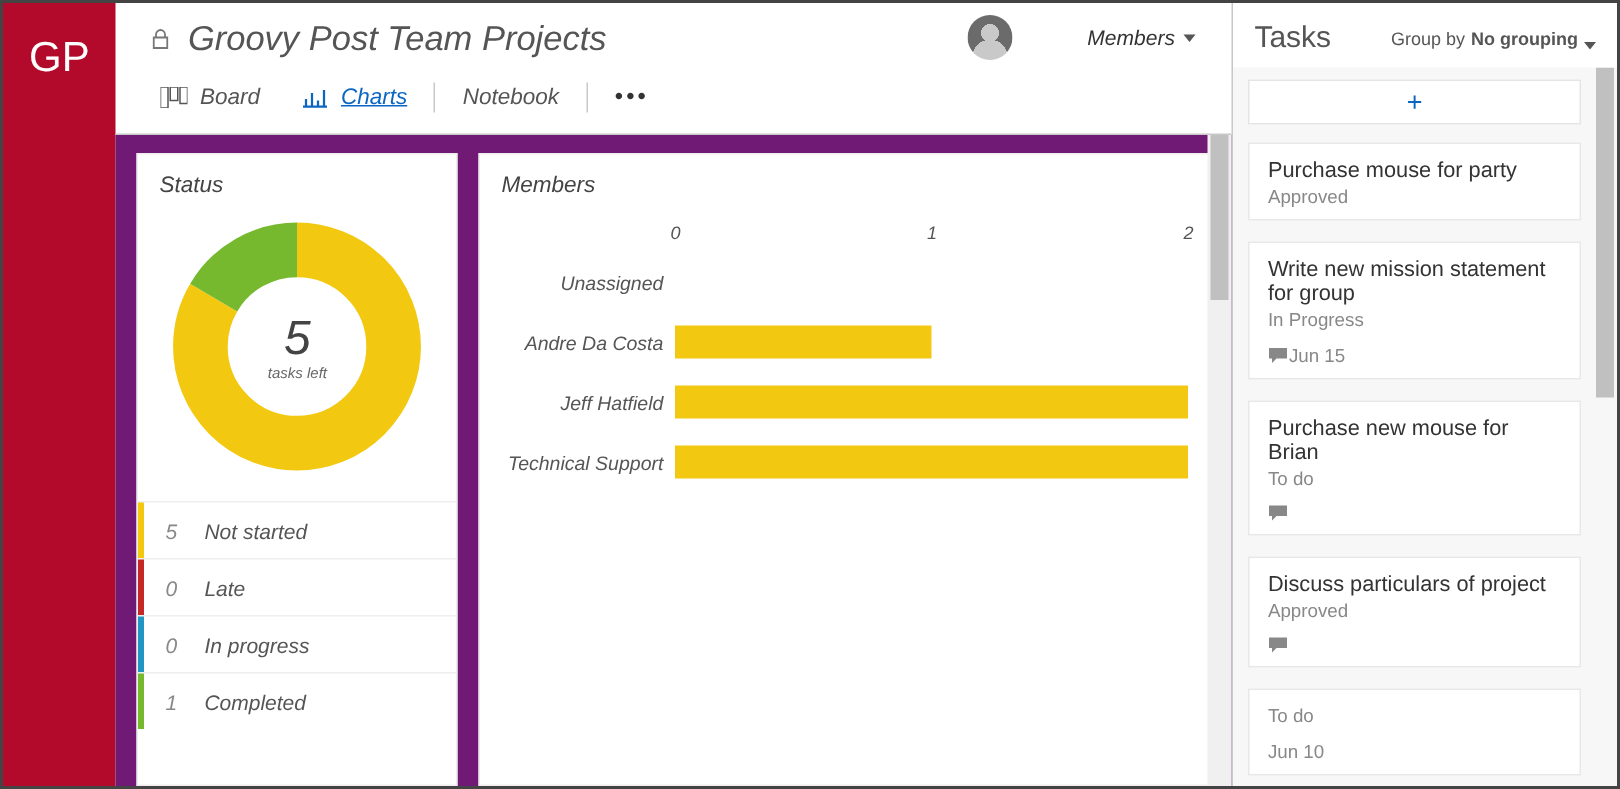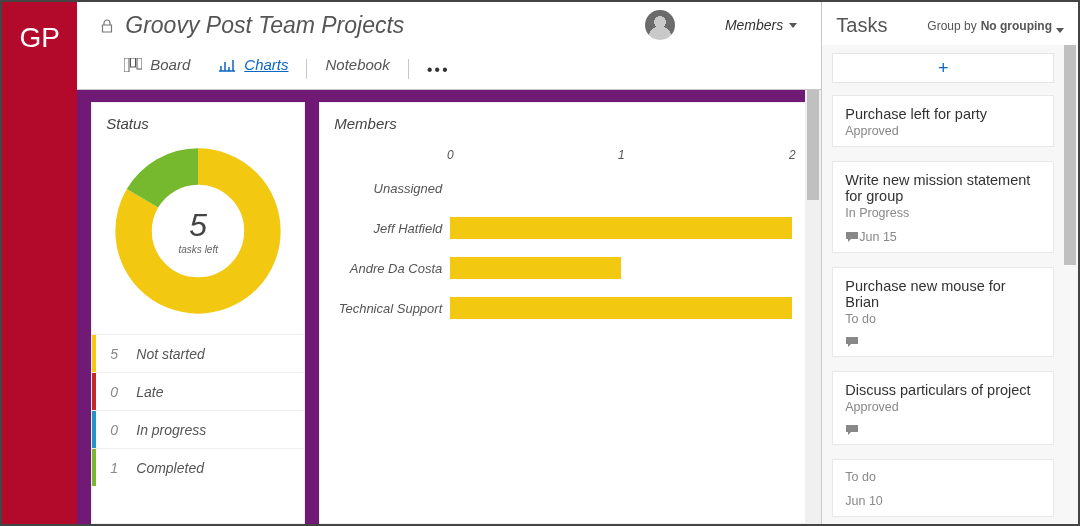--- a/index.html
+++ b/index.html
@@ -7,21 +7,21 @@
     .app { display: flex; height: 100%; }
     .left { width: 83px; background: #b3092b; display: flex; flex-direction: column; }
     .brand { color: #fff; font-size: 28px; font-weight: 300; text-align: center; padding: 20px 0 28px; }
     .main { flex: 1; display: flex; flex-direction: column; border-right: 1px solid #c8c8c8; font-style: italic; }
     .header { display: flex; align-items: center; padding: 6px 24px 0; height: 40px; }
     .lock { width: 12px; height: 14px; margin-right: 12px; margin-top: 2px; }
     .title { font-size: 23px; font-weight: 300; color: #555; flex: 1; }
     .avatar { width: 30px; height: 30px; border-radius: 50%; background: #6b6b6b; margin-right: 50px; background-image: radial-gradient(circle at 50% 40%, #c9c9c9 0 6px, transparent 6px), radial-gradient(circle at 50% 95%, #c9c9c9 0 12px, transparent 12px); }
     .members-dd { font-size: 14px; color: #333; display: flex; align-items: center; gap: 6px; }
     .caret { display:inline-block; width:0; height:0; border-left:4px solid transparent; border-right:4px solid transparent; border-top:5px solid #555; }
-    .tabs { display: flex; align-items: flex-end; gap: 0; padding: 8px 33px 10px; border-bottom: 1px solid #c8c8c8; }
+    .tabs { display: flex; align-items: center; gap: 0; padding: 8px 16px 10px; border-bottom: 1px solid #c8c8c8; }
     .tab { display: flex; align-items: center; gap: 8px; padding: 6px 14px; font-size: 15px; color: #555; }
     .tab.active { color: #0b66c3; text-decoration: underline; }
     .tab-icon { width: 18px; height: 14px; display:inline-block; }
     .vdiv { width: 1px; height: 20px; background: #c8c8c8; margin: 0 4px; }
     .ellipsis { font-size: 16px; color: #333; padding: 0 14px; letter-spacing: 2px; }
     .content-row { display: flex; flex: 1; background: #701a75; position: relative; }
     .scrollbar-v { position:absolute; right:0; top:0; bottom:0; width:16px; background: #f0f0f0; }
     .scrollbar-thumb { position:absolute; top:0; left:2px; width:12px; height:110px; background:#c0c0c0; }
     .card { background: #fff; border: 1px solid #eee; margin: 12px 8px 0 14px; box-shadow: 0 1px 2px rgba(0,0,0,.04); }
     .card.status { width: 214px; }
@@ -153,29 +153,29 @@
               <span class="axis-tick" style="left: 0%;">0</span>
               <span class="axis-tick" style="left: 50%;">1</span>
               <span class="axis-tick" style="left: 100%;">2</span>
             </div>
           <div id="bars">
               <div class="bar-row">
                 <div class="bar-label">Unassigned</div>
                 <div class="bar-track"></div>
               </div>
               <div class="bar-row">
+                <div class="bar-label">Andre Da Costa</div>
+                <div class="bar-track">
+                  <div class="bar-fill" style="width:50%"></div>
+                </div>
+              </div>
+              <div class="bar-row">
                 <div class="bar-label">Jeff Hatfield</div>
                 <div class="bar-track">
                   <div class="bar-fill" style="width:100%"></div>
-                </div>
-              </div>
-              <div class="bar-row">
-                <div class="bar-label">Andre Da Costa</div>
-                <div class="bar-track">
-                  <div class="bar-fill" style="width:50%"></div>
                 </div>
               </div>
               <div class="bar-row">
                 <div class="bar-label">Technical Support</div>
                 <div class="bar-track">
                   <div class="bar-fill" style="width:100%"></div>
                 </div>
               </div>
             </div>
         </div>
@@ -195,21 +195,21 @@
         <b>No grouping</b>
         <span class="caret"></span>
       </div>
     </div>
     <div class="side-body">
       <div class="add-btn">
         <span>+</span>
       </div>
       <div id="tasks">
           <div class="task">
-            <div class="task-title">Purchase left for party</div>
+            <div class="task-title">Purchase mouse for party</div>
             <div class="task-status">Approved</div>
           </div>
           <div class="task">
             <div class="task-title">Write new mission statement for group</div>
             <div class="task-status">In Progress</div>
             <div class="task-foot">
               <span>
                 <svg class="comment-icon" viewBox="0 0 14 12">
                   <path fill="#888" d="M1 1h12v7H6l-3 3V8H1z"></path>
                 </svg>

